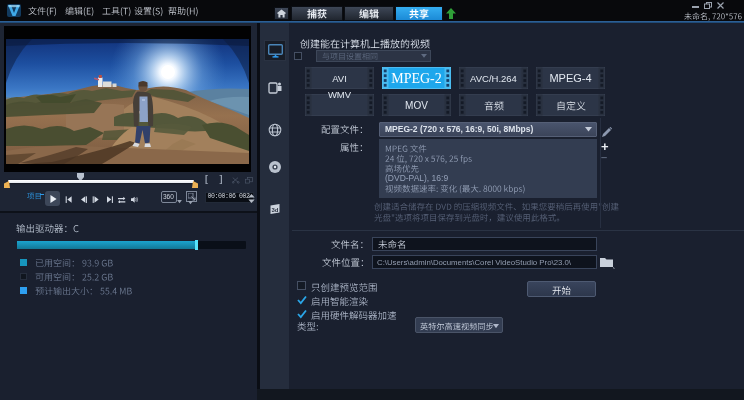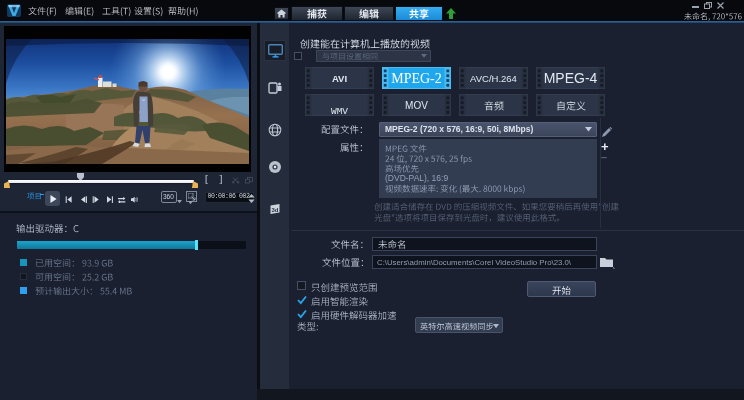--- a/index.html
+++ b/index.html
@@ -437,21 +437,21 @@
     <rect x="62.5" y="0.5" width="6" height="21" fill="#28303f"></rect>
     <rect x="1.8" y="2.5" width="2.8" height="2.8" fill="#141a26"></rect>
     <rect x="64.4" y="2.5" width="2.8" height="2.8" fill="#141a26"></rect>
     <rect x="1.8" y="7.3" width="2.8" height="2.8" fill="#141a26"></rect>
     <rect x="64.4" y="7.3" width="2.8" height="2.8" fill="#141a26"></rect>
     <rect x="1.8" y="12.1" width="2.8" height="2.8" fill="#141a26"></rect>
     <rect x="64.4" y="12.1" width="2.8" height="2.8" fill="#141a26"></rect>
     <rect x="1.8" y="16.9" width="2.8" height="2.8" fill="#141a26"></rect>
     <rect x="64.4" y="16.9" width="2.8" height="2.8" fill="#141a26"></rect>
   </svg>
-<div class="abs" style="left:339.5px;top:73.5px;font-family:'Liberation Sans',sans-serif;font-size:9.5px;font-weight:700;color:#e2e8f0;white-space:pre;line-height:9.5px;transform:translateX(-50%)">AVI</div>
+<div class="abs" style="left:339.5px;top:73.5px;font-family:'Liberation Sans',sans-serif;font-size:9.5px;font-weight:400;color:#e2e8f0;white-space:pre;line-height:9.5px;transform:translateX(-50%)">AVI</div>
 <svg class="abs" style="left:382px;top:67px" width="69" height="22" viewBox="0 0 69 22">
 <rect width="69" height="22" fill="#1ea7ec" stroke="#7dd0f6" stroke-width="1"></rect>
 <rect x="0.5" y="0.5" width="6" height="21" fill="#49bbf0"></rect>
     <rect x="62.5" y="0.5" width="6" height="21" fill="#49bbf0"></rect>
     <rect x="1.8" y="2.5" width="2.8" height="2.8" fill="#16406b"></rect>
     <rect x="64.4" y="2.5" width="2.8" height="2.8" fill="#16406b"></rect>
     <rect x="1.8" y="7.3" width="2.8" height="2.8" fill="#16406b"></rect>
     <rect x="64.4" y="7.3" width="2.8" height="2.8" fill="#16406b"></rect>
     <rect x="1.8" y="12.1" width="2.8" height="2.8" fill="#16406b"></rect>
     <rect x="64.4" y="12.1" width="2.8" height="2.8" fill="#16406b"></rect>
@@ -479,35 +479,35 @@
     <rect x="62.5" y="0.5" width="6" height="21" fill="#28303f"></rect>
     <rect x="1.8" y="2.5" width="2.8" height="2.8" fill="#141a26"></rect>
     <rect x="64.4" y="2.5" width="2.8" height="2.8" fill="#141a26"></rect>
     <rect x="1.8" y="7.3" width="2.8" height="2.8" fill="#141a26"></rect>
     <rect x="64.4" y="7.3" width="2.8" height="2.8" fill="#141a26"></rect>
     <rect x="1.8" y="12.1" width="2.8" height="2.8" fill="#141a26"></rect>
     <rect x="64.4" y="12.1" width="2.8" height="2.8" fill="#141a26"></rect>
     <rect x="1.8" y="16.9" width="2.8" height="2.8" fill="#141a26"></rect>
     <rect x="64.4" y="16.9" width="2.8" height="2.8" fill="#141a26"></rect>
   </svg>
-<div class="abs" style="left:570.5px;top:73.5px;font-family:'Liberation Sans',sans-serif;font-size:14px;font-weight:400;color:#e2e8f0;white-space:pre;line-height:9.5px;transform:translateX(-50%)">MPEG-4</div>
+<div class="abs" style="left:570.5px;top:73.5px;font-family:'Liberation Sans',sans-serif;font-size:11px;font-weight:400;color:#e2e8f0;white-space:pre;line-height:9.5px;transform:translateX(-50%)">MPEG-4</div>
 <svg class="abs" style="left:305px;top:94px" width="69" height="22" viewBox="0 0 69 22">
 <rect width="69" height="22" fill="#2c3547" stroke="#3d4759" stroke-width="1"></rect>
 <rect x="0.5" y="0.5" width="6" height="21" fill="#28303f"></rect>
     <rect x="62.5" y="0.5" width="6" height="21" fill="#28303f"></rect>
     <rect x="1.8" y="2.5" width="2.8" height="2.8" fill="#141a26"></rect>
     <rect x="64.4" y="2.5" width="2.8" height="2.8" fill="#141a26"></rect>
     <rect x="1.8" y="7.3" width="2.8" height="2.8" fill="#141a26"></rect>
     <rect x="64.4" y="7.3" width="2.8" height="2.8" fill="#141a26"></rect>
     <rect x="1.8" y="12.1" width="2.8" height="2.8" fill="#141a26"></rect>
     <rect x="64.4" y="12.1" width="2.8" height="2.8" fill="#141a26"></rect>
     <rect x="1.8" y="16.9" width="2.8" height="2.8" fill="#141a26"></rect>
     <rect x="64.4" y="16.9" width="2.8" height="2.8" fill="#141a26"></rect>
   </svg>
-<div class="abs" style="left:339.5px;top:107px;font-family:Liberation Mono, monospace;font-size:9.5px;font-weight:400;color:#e2e8f0;white-space:pre;line-height:9.5px;transform:translateX(-50%)">WMV</div>
+<div class="abs" style="left:339.5px;top:90px;font-family:Liberation Sans, sans-serif;font-size:9.5px;font-weight:400;color:#e2e8f0;white-space:pre;line-height:9.5px;transform:translateX(-50%)">WMV</div>
 <svg class="abs" style="left:382px;top:94px" width="69" height="22" viewBox="0 0 69 22">
 <rect width="69" height="22" fill="#2c3547" stroke="#3d4759" stroke-width="1"></rect>
 <rect x="0.5" y="0.5" width="6" height="21" fill="#28303f"></rect>
     <rect x="62.5" y="0.5" width="6" height="21" fill="#28303f"></rect>
     <rect x="1.8" y="2.5" width="2.8" height="2.8" fill="#141a26"></rect>
     <rect x="64.4" y="2.5" width="2.8" height="2.8" fill="#141a26"></rect>
     <rect x="1.8" y="7.3" width="2.8" height="2.8" fill="#141a26"></rect>
     <rect x="64.4" y="7.3" width="2.8" height="2.8" fill="#141a26"></rect>
     <rect x="1.8" y="12.1" width="2.8" height="2.8" fill="#141a26"></rect>
     <rect x="64.4" y="12.1" width="2.8" height="2.8" fill="#141a26"></rect>

